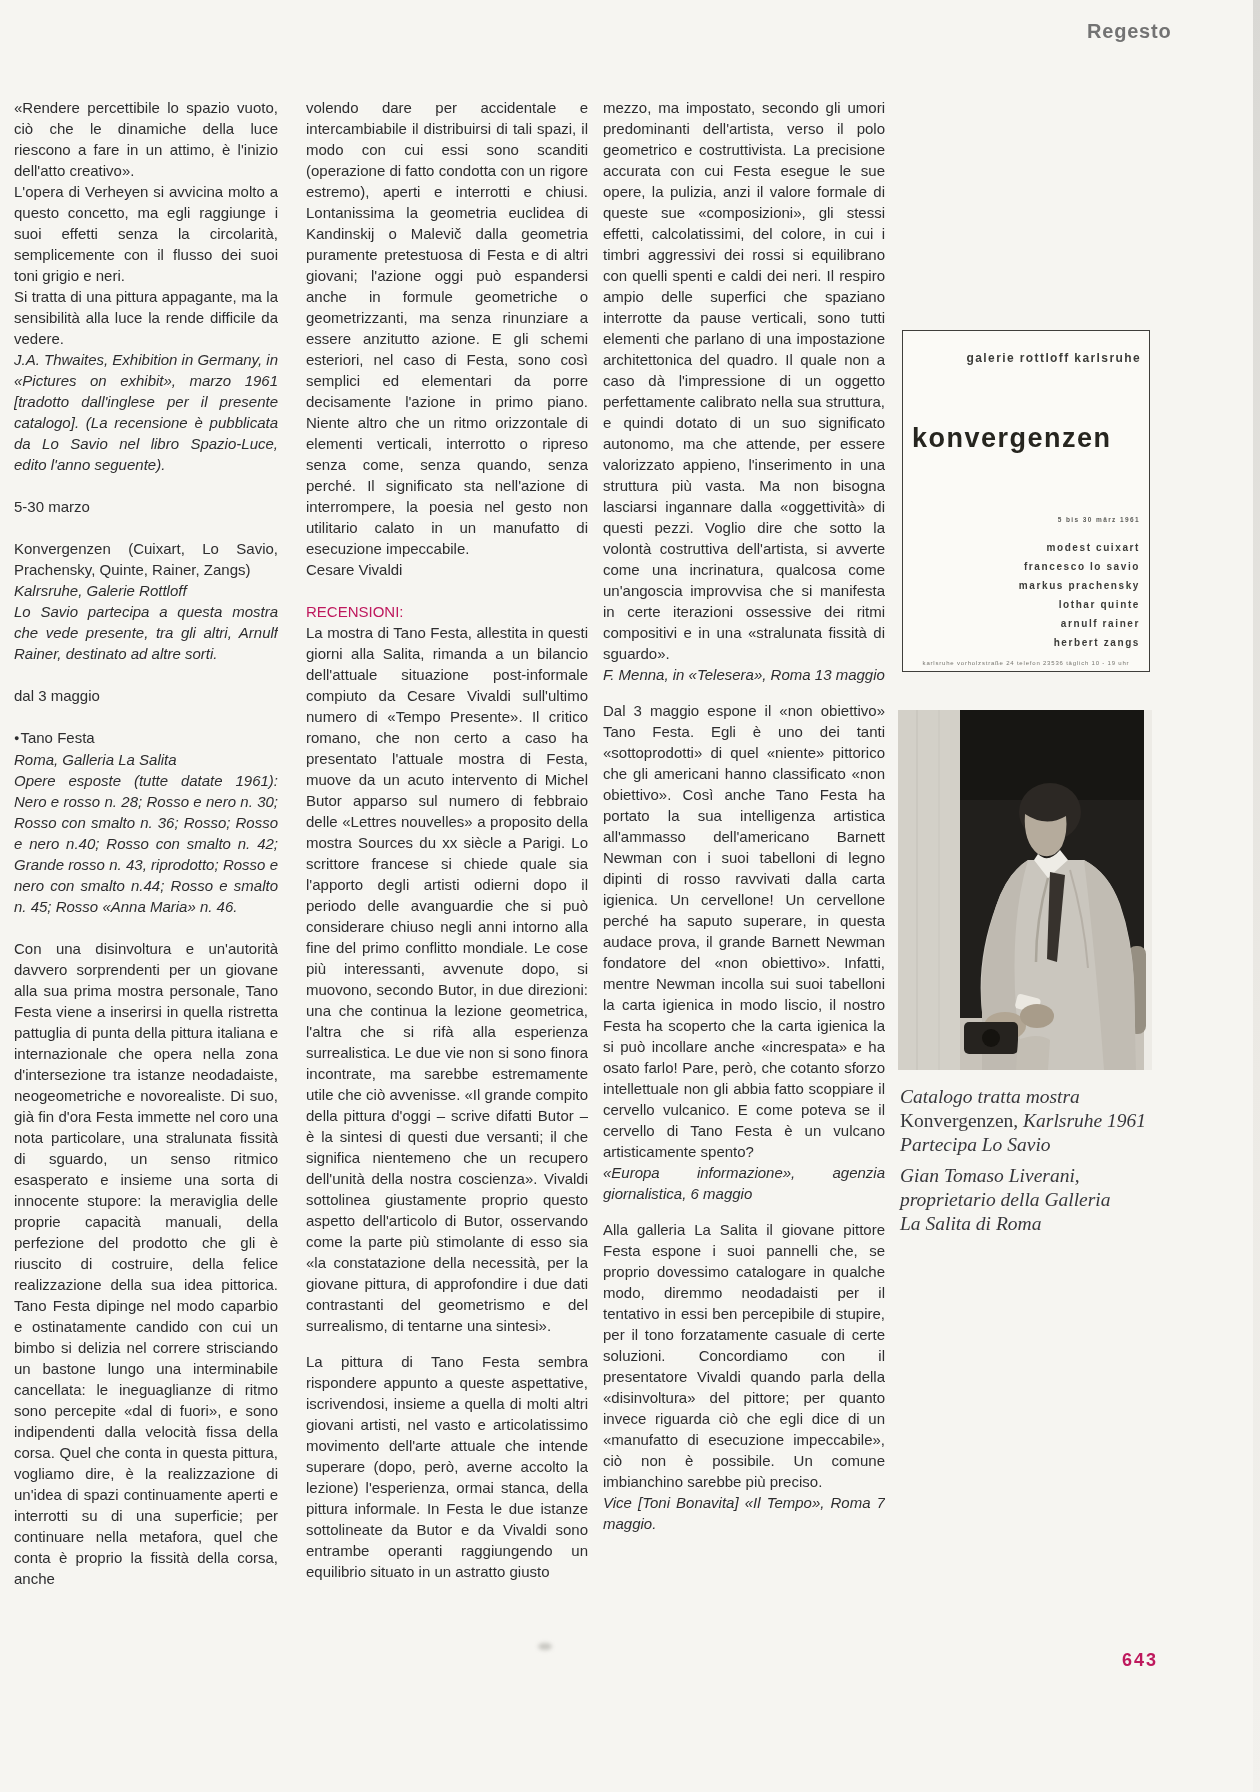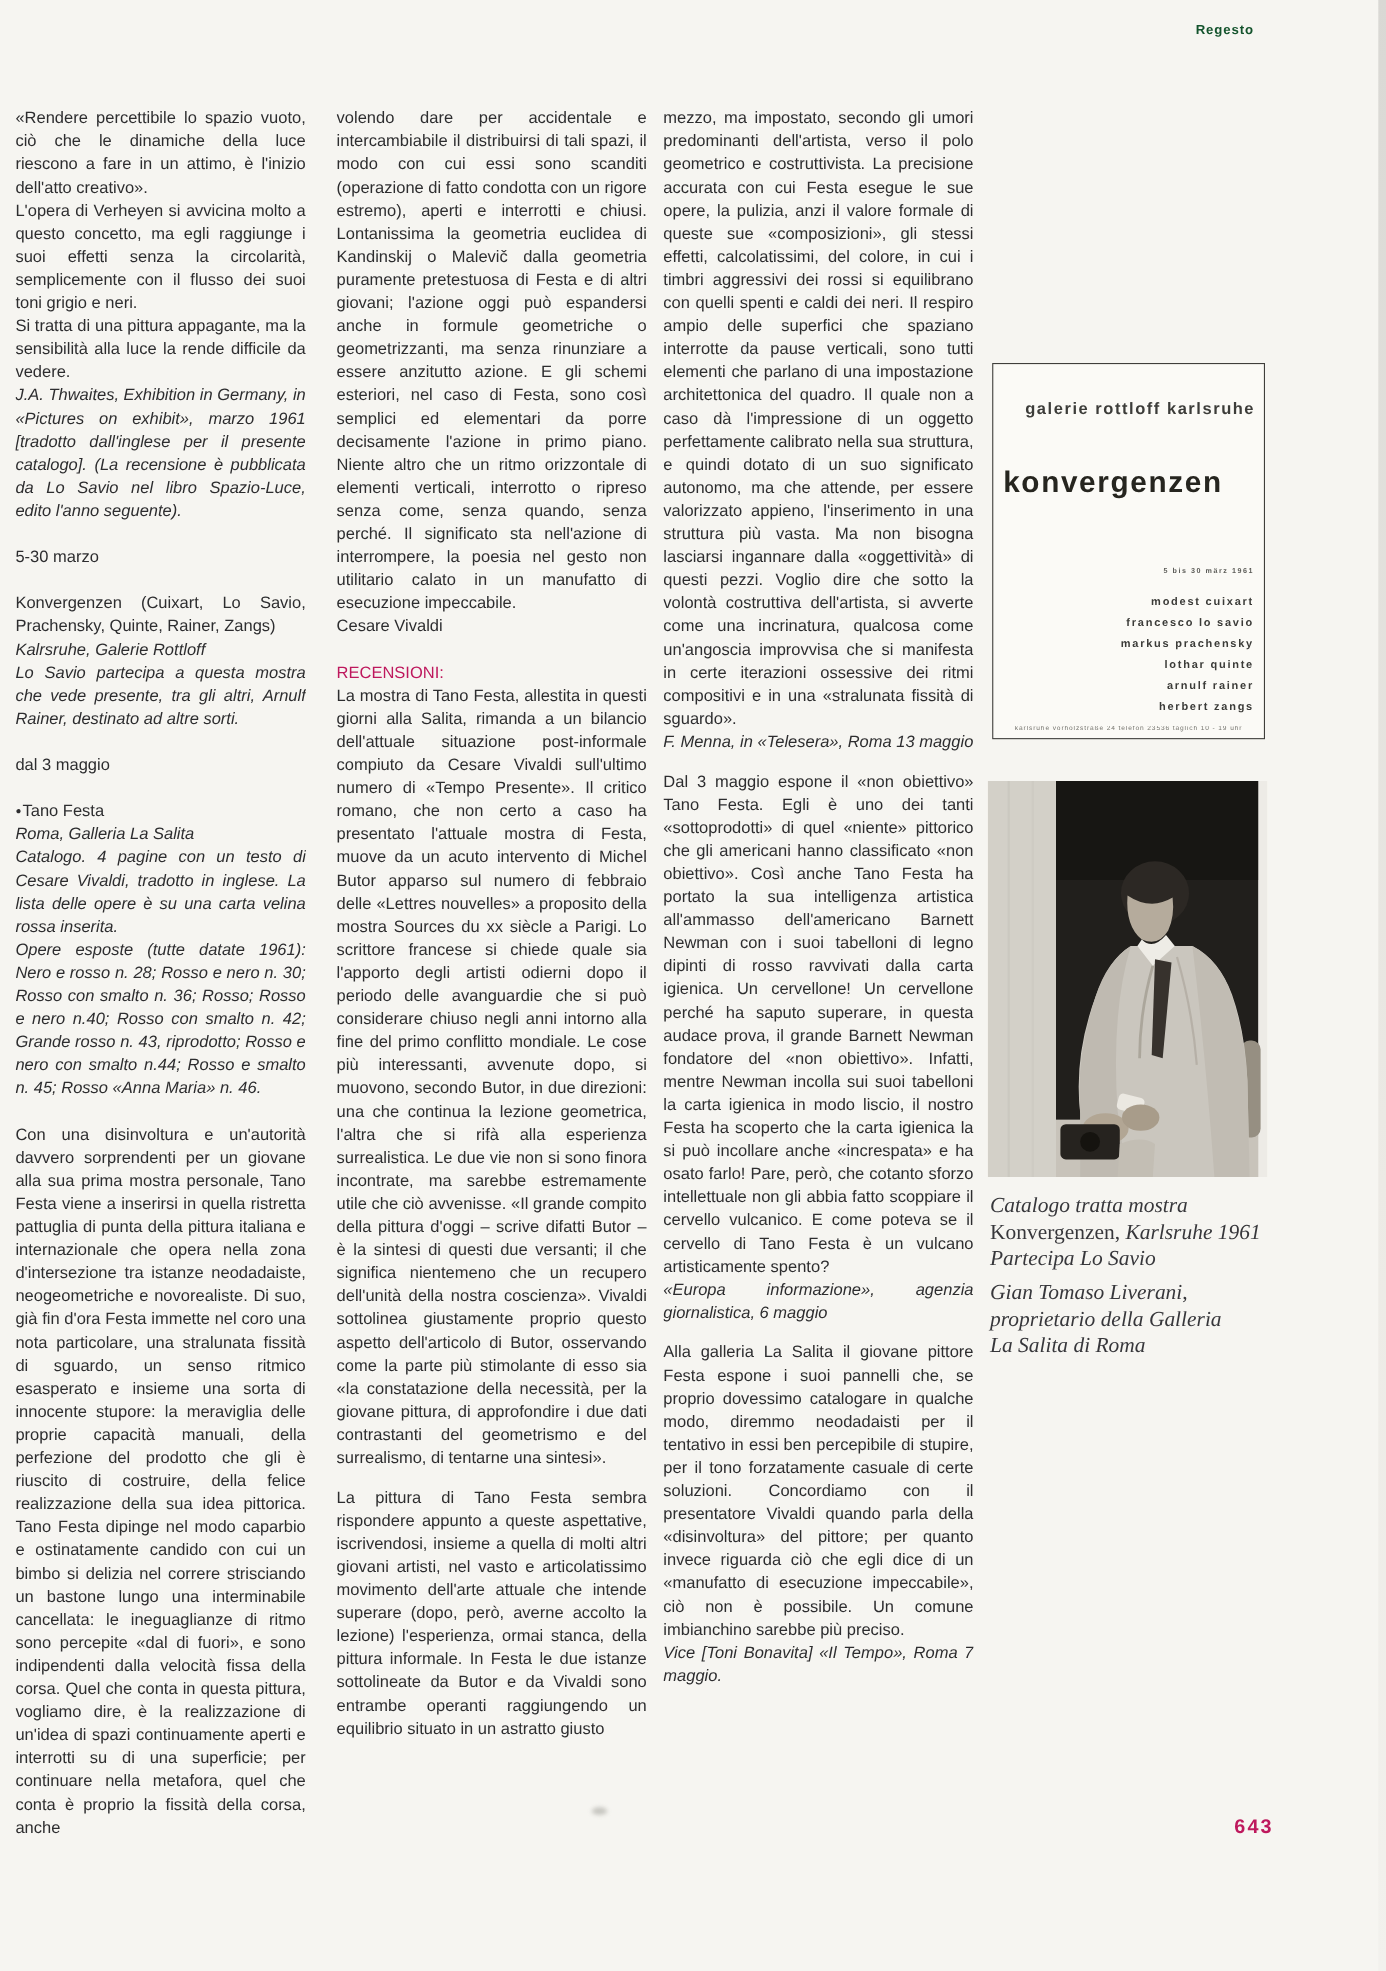--- a/index.html
+++ b/index.html
@@ -3,42 +3,42 @@
 <meta charset="utf-8">
 <style>
   html,body{margin:0;padding:0;background:#e9e7e2;}
   .page{
     position:relative;width:1260px;height:1792px;overflow:hidden;
     background:#f6f5f1;color:#2d2d2f;
     font-family:"Liberation Sans",sans-serif;
   }
   .edge-shade{position:absolute;right:0;top:0;width:7px;height:100%;
     background:linear-gradient(180deg,#d9d8d4 0%,#eceae5 60%,#f2f1ed 100%);}
-  .running-head{position:absolute;left:1087px;top:20px;font-size:12px;font-weight:bold;
-    letter-spacing:0.8px;color:#14532d;}
+  .running-head{position:absolute;left:1087px;top:20px;font-size:20px;font-weight:bold;
+    letter-spacing:0.8px;color:#737373;}
   .page-number{position:absolute;left:1122px;top:1650px;font-size:18px;font-weight:bold;
     letter-spacing:2px;color:#be185d;}
   
   .col{position:absolute;top:97px;height:1680px;overflow:hidden;}
   .col-left{left:14px;width:264px;}
   .col-mid{left:306px;width:282px;}
   .col-right{left:603px;width:282px;}
   .col p{margin:0;font-size:15px;line-height:21px;text-align:justify;letter-spacing:0;}
   .it{font-style:italic;}
   .gap{margin-top:21px !important;}
   .gap-sm{margin-top:15px !important;}
   .section-label{font-size:12.5px;letter-spacing:0.9px;color:#be185d;margin:0;line-height:21px;}
   .sig{text-align:left !important;}
   .heading{text-align:left;}
   .entry-name{text-align:right;}
   .bullet{font-size:9px;vertical-align:2px;margin-right:1px;}
   
   .card{position:absolute;left:902px;top:330px;width:248px;height:342px;box-sizing:border-box;
     background:#fbfaf6;border:1.6px solid #3f3e3b;}
-  .card-gallery{position:absolute;top:32px;right:8px;font-size:15px;font-weight:bold;
+  .card-gallery{position:absolute;top:20px;right:8px;font-size:12px;font-weight:bold;
     letter-spacing:1.4px;color:#3c3c39;}
   .card-title{position:absolute;top:92px;left:9px;font-size:27px;font-weight:bold;
     letter-spacing:1.5px;color:#26251f;}
   .card-date{position:absolute;top:185px;right:9px;font-size:6.5px;font-weight:bold;
     letter-spacing:1.4px;color:#5c5c58;}
   .card-artists{position:absolute;top:207px;right:9px;text-align:right;font-size:10px;
     font-weight:bold;letter-spacing:1.6px;line-height:19px;color:#3b3b38;}
   .card-address{position:absolute;bottom:5px;left:6px;right:6px;text-align:center;font-size:6px;
     letter-spacing:0.8px;color:#76756f;white-space:nowrap;overflow:hidden;filter:blur(0.3px);}
   
@@ -68,21 +68,20 @@
     <p class="gap heading">5-30 marzo</p>
 
     <p class="gap">Konvergenzen (Cuixart, Lo Savio, Prachensky, Quinte, Rainer, Zangs)</p>
     <p class="it">Kalrsruhe, Galerie Rottloff</p>
     <p class="it">Lo Savio partecipa a questa mostra che vede presente, tra gli altri, Arnulf Rainer, destinato ad altre sorti.</p>
 
     <p class="gap heading">dal 3 maggio</p>
 
     <p class="gap entry-name"><span class="bullet">●</span><span>Tano Festa</span></p>
     <p class="it">Roma, Galleria La Salita</p>
-    <p class="it">Catalogo. 4 pagine con un testo di Cesare Vivaldi, tradotto in inglese. La lista delle opere è su una carta velina rossa inserita.</p>
     <p class="it">Opere esposte (tutte datate 1961): Nero e rosso n. 28; Rosso e nero n. 30; Rosso con smalto n. 36; Rosso; Rosso e nero n.40; Rosso con smalto n. 42; Grande rosso n. 43, riprodotto; Rosso e nero con smalto n.44; Rosso e smalto n. 45; Rosso «Anna Maria» n. 46.</p>
 
     <p class="gap">Con una disinvoltura e un'autorità davvero sorprendenti per un giovane alla sua prima mostra personale, Tano Festa viene a inserirsi in quella ristretta pattuglia di punta della pittura italiana e internazionale che opera nella zona d'intersezione tra istanze neodadaiste, neogeometriche e novorealiste. Di suo, già fin d'ora Festa immette nel coro una nota particolare, una stralunata fissità di sguardo, un senso ritmico esasperato e insieme una sorta di innocente stupore: la meraviglia delle proprie capacità manuali, della perfezione del prodotto che gli è riuscito di costruire, della felice realizzazione della sua idea pittorica. Tano Festa dipinge nel modo caparbio e ostinatamente candido con cui un bimbo si delizia nel correre strisciando un bastone lungo una interminabile cancellata: le ineguaglianze di ritmo sono percepite «dal di fuori», e sono indipendenti dalla velocità fissa della corsa. Quel che conta in questa pittura, vogliamo dire, è la realizzazione di un'idea di spazi continuamente aperti e interrotti su di una superficie; per continuare nella metafora, quel che conta è proprio la fissità della corsa, anche</p>
   </section>
 
   <section class="col col-mid">
     <p>volendo dare per accidentale e intercambiabile il distribuirsi di tali spazi, il modo con cui essi sono scanditi (operazione di fatto condotta con un rigore estremo), aperti e interrotti e chiusi. Lontanissima la geometria euclidea di Kandinskij o Malevič dalla geometria puramente pretestuosa di Festa e di altri giovani; l'azione oggi può espandersi anche in formule geometriche o geometrizzanti, ma senza rinunziare a essere anzitutto azione. E gli schemi esteriori, nel caso di Festa, sono così semplici ed elementari da porre decisamente l'azione in primo piano. Niente altro che un ritmo orizzontale di elementi verticali, interrotto o ripreso senza come, senza quando, senza perché. Il significato sta nell'azione di interrompere, la poesia nel gesto non utilitario calato in un manufatto di esecuzione impeccabile.</p>
     <p class="sig">Cesare Vivaldi</p>
     <p class="gap section-label">RECENSIONI:</p>
     <p>La mostra di Tano Festa, allestita in questi giorni alla Salita, rimanda a un bilancio dell'attuale situazione post-informale compiuto da Cesare Vivaldi sull'ultimo numero di «Tempo Presente». Il critico romano, che non certo a caso ha presentato l'attuale mostra di Festa, muove da un acuto intervento di Michel Butor apparso sul numero di febbraio delle «Lettres nouvelles» a proposito della mostra Sources du xx siècle a Parigi. Lo scrittore francese si chiede quale sia l'apporto degli artisti odierni dopo il periodo delle avanguardie che si può considerare chiuso negli anni intorno alla fine del primo conflitto mondiale. Le cose più interessanti, avvenute dopo, si muovono, secondo Butor, in due direzioni: una che continua la lezione geometrica, l'altra che si rifà alla esperienza surrealistica. Le due vie non si sono finora incontrate, ma sarebbe estremamente utile che ciò avvenisse. «Il grande compito della pittura d'oggi – scrive difatti Butor – è la sintesi di questi due versanti; il che significa nientemeno che un recupero dell'unità della nostra coscienza». Vivaldi sottolinea giustamente proprio questo aspetto dell'articolo di Butor, osservando come la parte più stimolante di esso sia «la constatazione della necessità, per la giovane pittura, di approfondire i due dati contrastanti del geometrismo e del surrealismo, di tentarne una sintesi».</p>

